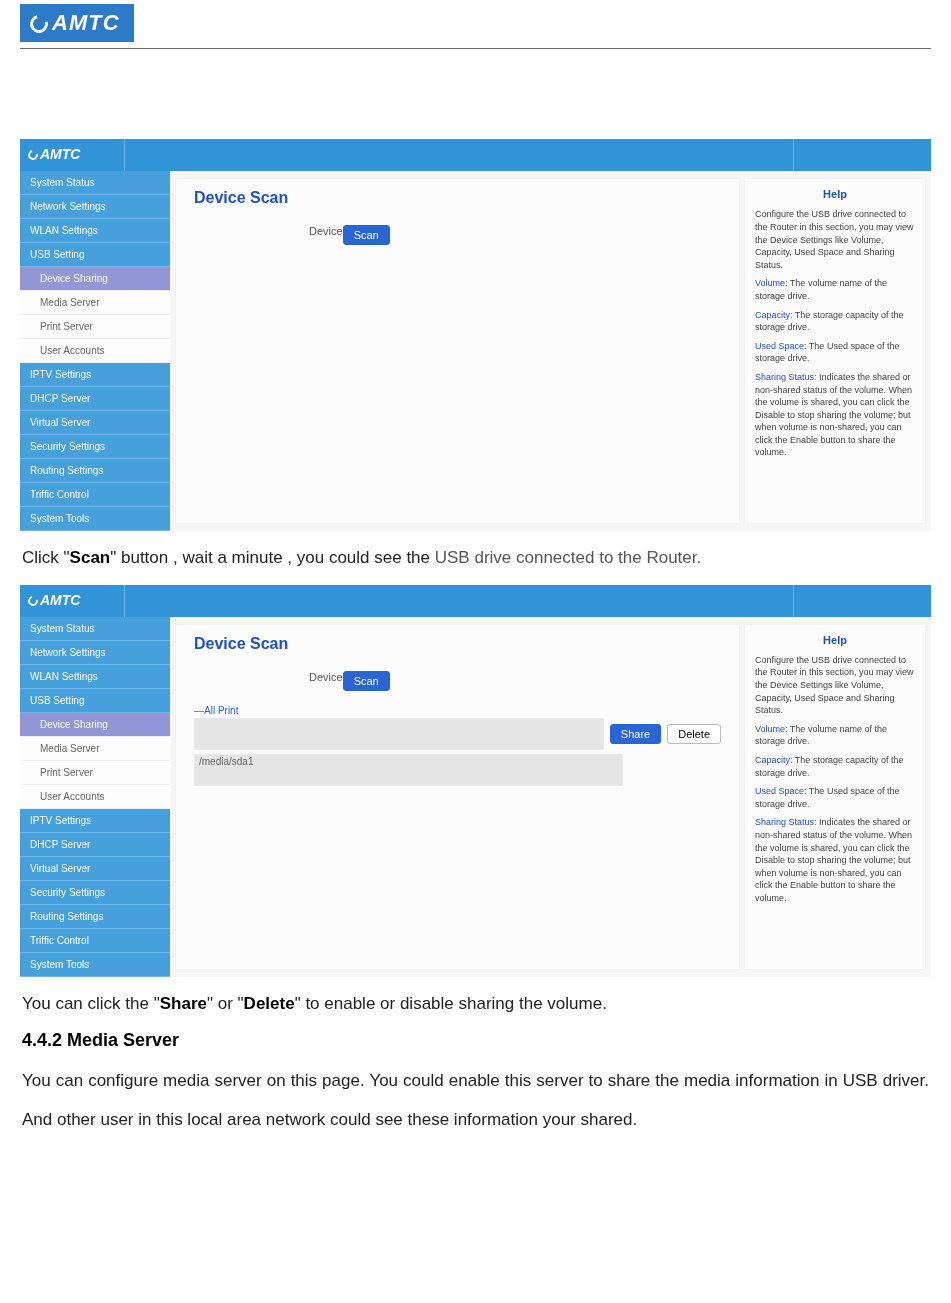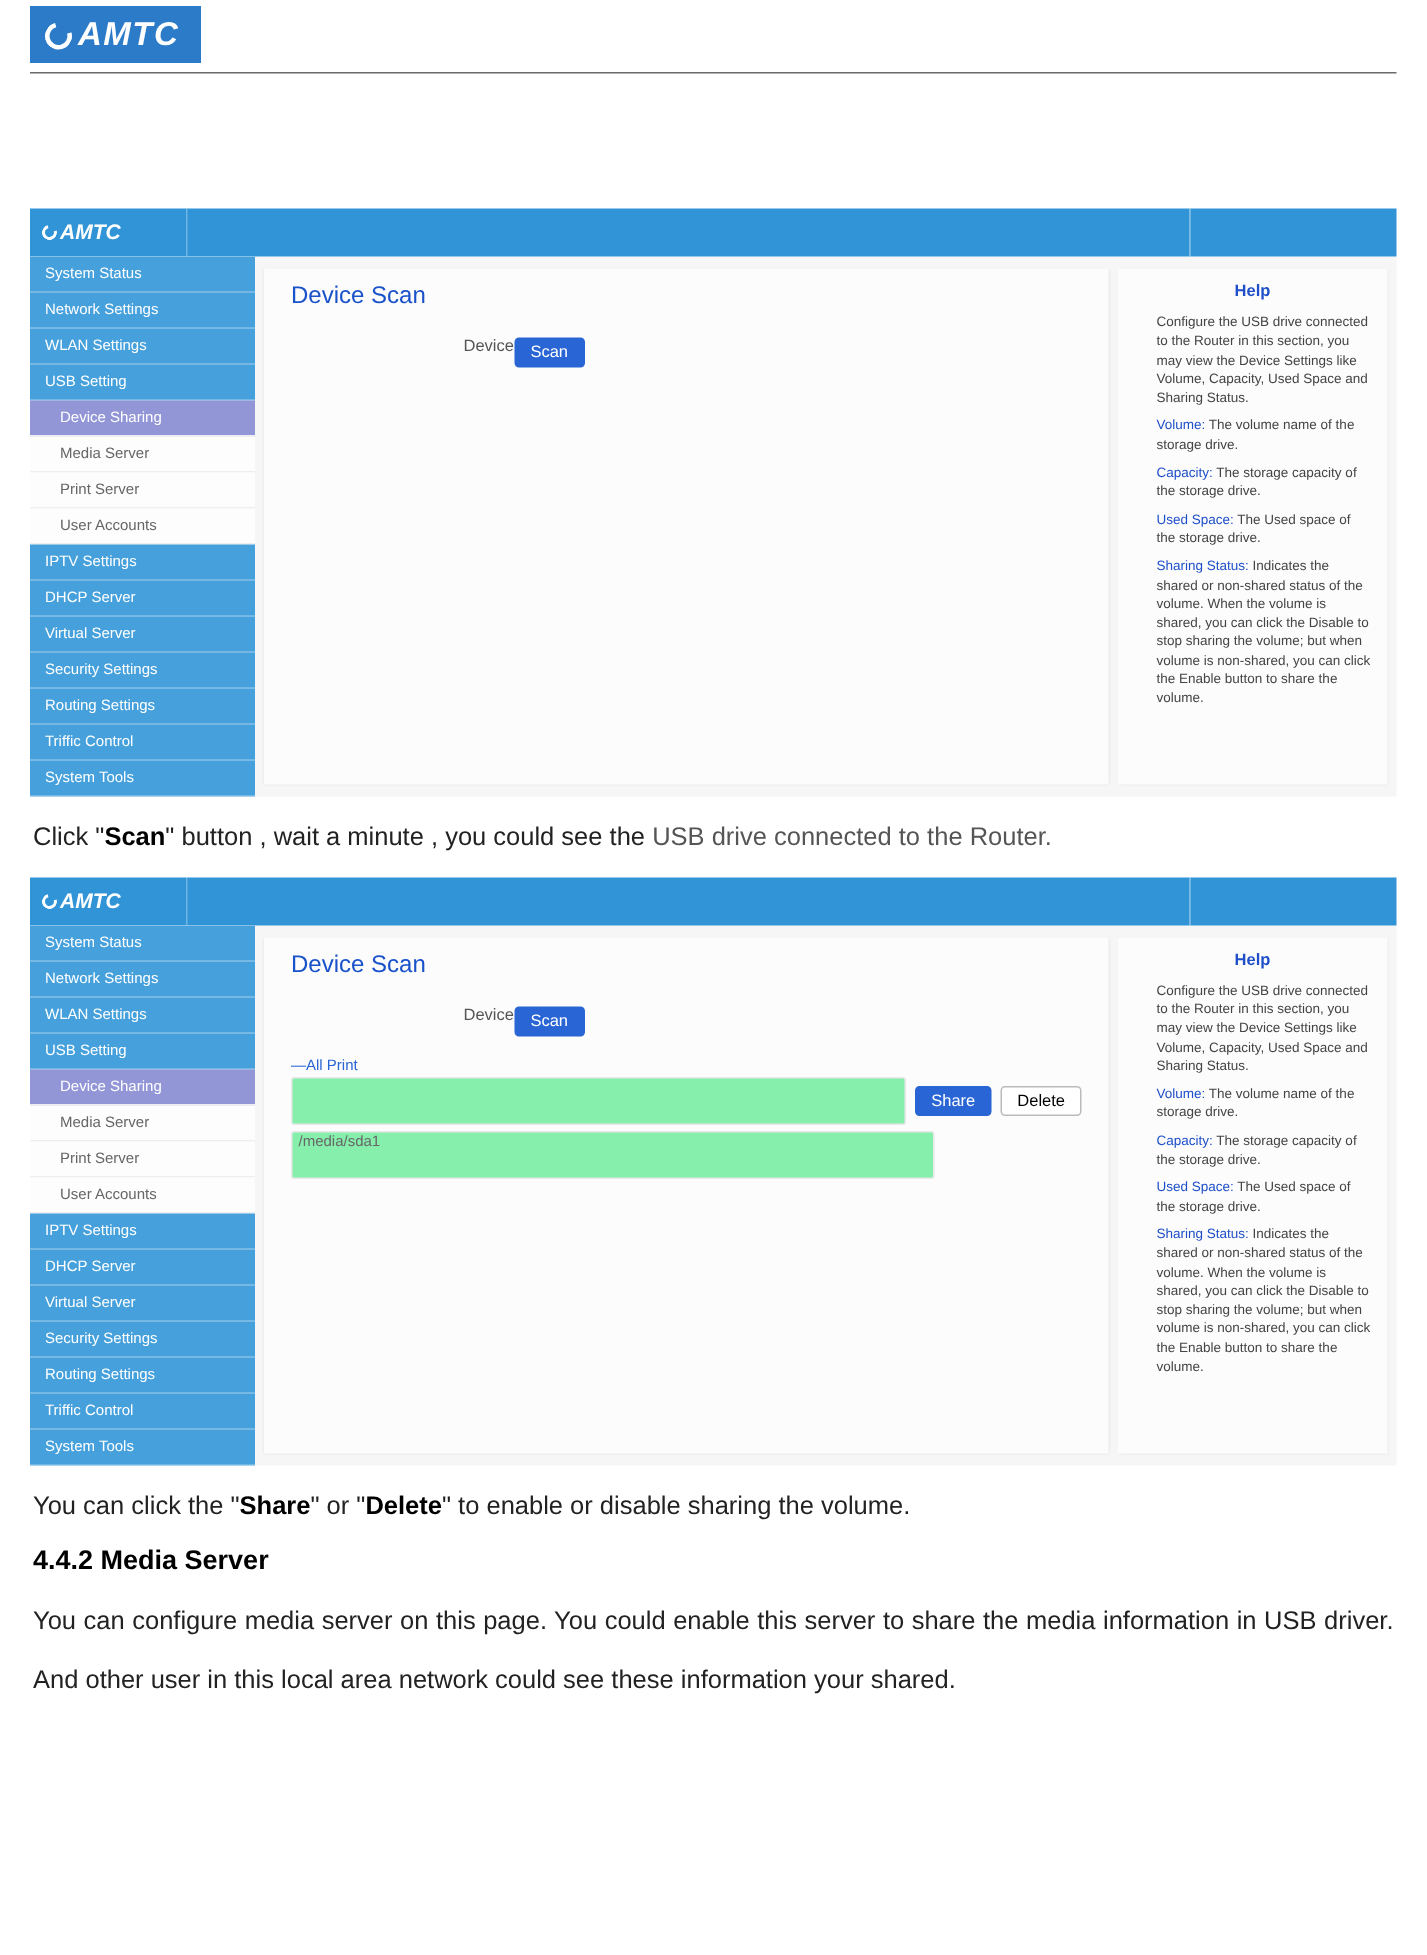--- a/index.html
+++ b/index.html
@@ -20,34 +20,34 @@
   .shot-topbar .fill2 { background: #3194d6; width: 138px; border-left: 1px solid rgba(255,255,255,0.3); }
   
   .shot-body { display: flex; align-items: stretch; min-height: 350px; background: #f6f6f6; }
   
   .sidebar { width: 150px; background: #fcfcfc; font-size: 10px; }
   .sidebar .nav-item { padding: 6px 10px; color: #fff; background: #45a0dc; border-bottom: 1px solid rgba(255,255,255,0.25); cursor: pointer; }
   .sidebar .nav-sub { padding: 6px 10px 6px 20px; color: #666; background: #fdfdfd; border-bottom: 1px solid #eee; cursor: pointer; }
   .sidebar .nav-sub.active { background: #9296d6; color: #fff; }
 
   .main-panel { flex: 1; background: #fcfcfc; margin: 8px 6px; padding: 10px 18px; box-shadow: 0 0 2px rgba(0,0,0,0.08); }
-  .main-title { color: #1a52c9; font-size: 16px; font-weight: 400; margin-bottom: 18px; }
+  .main-title { color: #1a52c9; font-size: 16px; font-weight: 700; margin-bottom: 18px; }
   .device-row { display: flex; align-items: flex-start; gap: 0; margin-left: 115px; }
   .device-row .lbl { font-size: 11px; color: #555; }
   .btn { font-size: 11px; padding: 3px 10px; border-radius: 3px; border: 1px solid #bbb; background: #fff; cursor: pointer; }
   .btn.primary { background: #2965d4; color: #fff; border-color: #2965d4; }
   
   .disk-block { margin-top: 12px; }
   .disk-header { color: #2965d4; font-size: 10px; padding: 2px 0; }
   .disk-row { display: flex; align-items: center; gap: 6px; margin-bottom: 4px; }
-  .disk-row .bar { flex: 1; height: 32px; background: #86efac; border: 1px solid #e8e8e8; border-radius: 2px; font-size: 10px; color: #666; padding: 1px 4px; }
+  .disk-row .bar { flex: 1; height: 32px; background: #e5e5e5; border: 1px solid #e8e8e8; border-radius: 2px; font-size: 10px; color: #666; padding: 1px 4px; }
 
   .help-panel { width: 180px; background: #fcfcfc; margin: 8px 6px 8px 0; padding: 8px 10px; font-size: 9px; color: #444; line-height: 1.4; box-shadow: 0 0 2px rgba(0,0,0,0.08); }
   .help-title { color: #1e4fc9; font-weight: bold; text-align: center; margin-bottom: 6px; font-size: 11px; }
-  .help-panel p { margin-bottom: 6px; margin-left: 16px; }
+  .help-panel p { margin-bottom: 6px; }
   .help-panel .term { color: #1e4fc9; font-weight: normal; }
 
   .body-text { font-size: 17px; color: #222; margin: 10px 22px 14px 22px; line-height: 1.5; }
   .body-text.justify { text-align: justify; line-height: 2.3; }
   .section-title { font-size: 18px; font-weight: bold; margin: 5px 22px; }
   b { font-weight: bold; color: #000; }
   .gray { color: #555; }
 </style>
 </head>
 <body>

